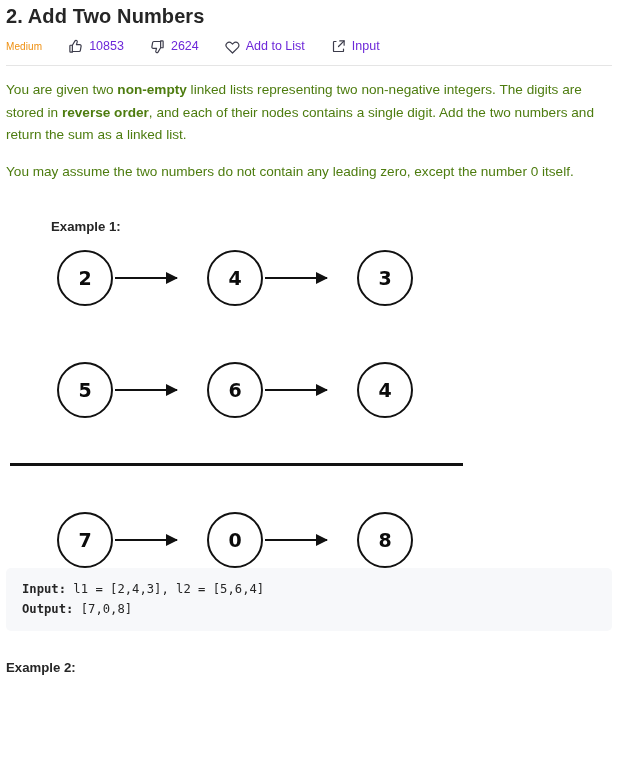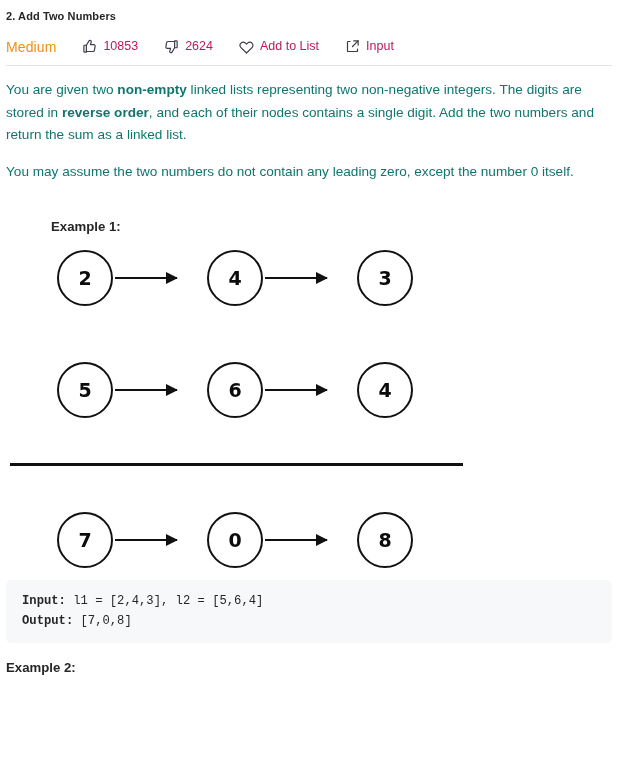--- a/index.html
+++ b/index.html
@@ -22,47 +22,47 @@
     height: 762px;
     padding: 0;
     box-sizing: border-box;
   }
 
   
   .title {
     position: absolute;
     left: 6px;
     top: 6px;
-    font-size: 11px;
+    font-size: 20px;
     font-weight: 600;
     color: #262626;
     letter-spacing: 0.1px;
     line-height: 21px;
   }
 
   .meta-row {
     position: absolute;
     left: 6px;
     top: 37px;
     display: flex;
     align-items: center;
     height: 19px;
   }
   .difficulty {
-    font-size: 14px;
+    font-size: 10px;
     font-weight: 500;
     color: #ef9011;
     margin-right: 26px;
     letter-spacing: 0.1px;
   }
   .meta-action {
     display: flex;
     align-items: center;
     margin-right: 26px;
-    color: #be185d;
+    color: #6d28d9;
     font-size: 12.5px;
     cursor: pointer;
     white-space: nowrap;
   }
   .meta-action .ico {
     display: inline-flex;
     align-items: center;
     justify-content: center;
     width: 15px;
     height: 15px;
@@ -81,21 +81,21 @@
   }
 
   
   .desc {
     position: absolute;
     left: 6px;
     top: 79px;
     width: 604px;
     font-size: 13.6px;
     line-height: 22.5px;
-    color: #0f766e;
+    color: #4d7c0f;
   }
   .desc p { margin: 0 0 14px 0; }
   .desc b { font-weight: 700; }
 
   
   .ex-heading {
     position: absolute;
     left: 6px;
     font-size: 13.2px;
     font-weight: 700;
@@ -160,21 +160,21 @@
     width: 606px;
     background: #f7f8fa;
     border-radius: 5px;
     box-sizing: border-box;
     padding: 11px 16px 12px 16px;
     font-family: "DejaVu Sans Mono", monospace;
     font-size: 12.2px;
     line-height: 20px;
     color: #262626;
   }
-  #code-1 { top: 580px; font-family: Liberation Mono, monospace; }
+  #code-1 { top: 568px; }
   #code-2 { top: 690px; }
   .code-line { white-space: pre; }
   .code-line .k { font-weight: 700; }
 </style>
 </head>
 <body>
 
 <div class="page">
 
   <div class="title">2. Add Two Numbers</div>

